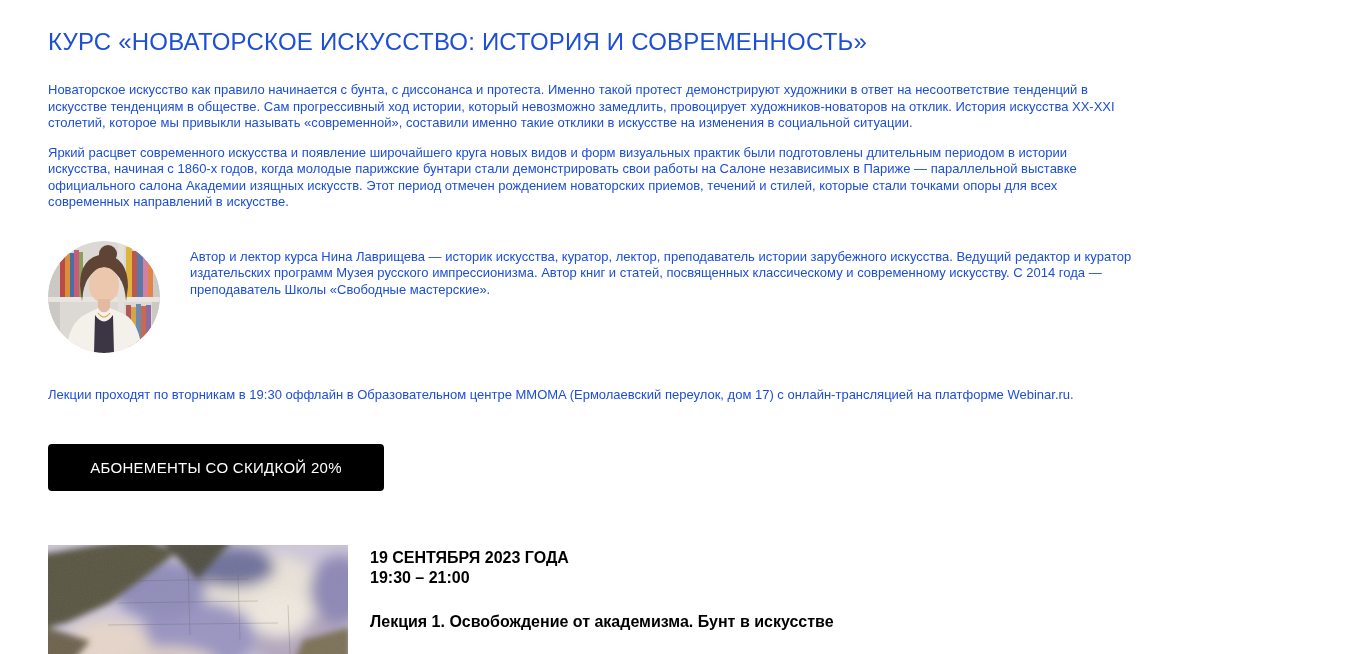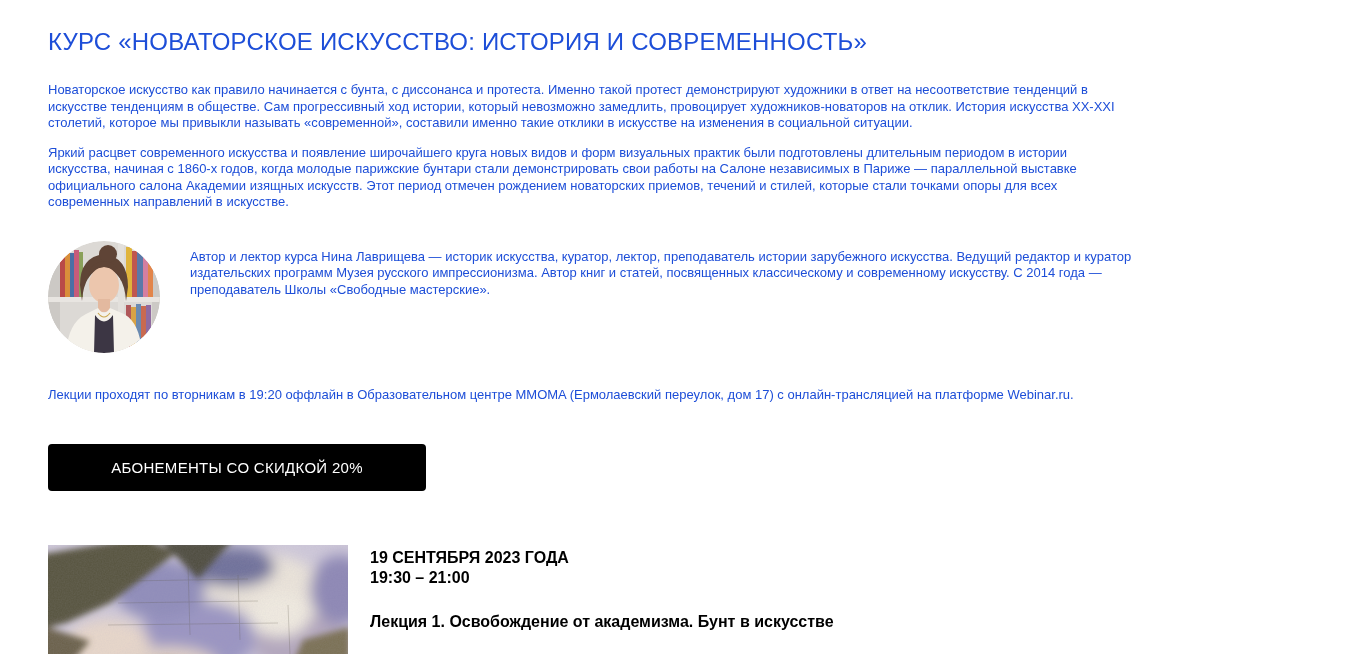--- a/index.html
+++ b/index.html
@@ -46,21 +46,21 @@
     margin: 8px 0 0 30px;
     max-width: 950px;
   }
 
   .schedule-note { margin-top: 34px; margin-bottom: 17px; }
   .price-note { margin-bottom: 0; }
 
   .subscribe-btn {
     display: block;
     margin-top: 41px;
-    width: 378px;
+    width: 336px;
     height: 47px;
     background: #000000;
     color: #ffffff;
     border: none;
     border-radius: 4px;
     font-family: "Liberation Sans", sans-serif;
     font-size: 15px;
     letter-spacing: 0.3px;
     cursor: pointer;
     text-align: center;
@@ -150,21 +150,21 @@
 
           <path d="M47 74 Q56 87 65 74 L66 112 L46 112 Z" fill="#3c3644"></path>
 
           <path d="M50 72 Q56 80 62 72" stroke="#caa84e" stroke-width="1.2" fill="none"></path>
         </g>
       </svg>
     </div>
     <p class="body-text author-bio">Автор и лектор курса Нина Лаврищева — историк искусства, куратор, лектор, преподаватель истории зарубежного искусства. Ведущий редактор и куратор издательских программ Музея русского импрессионизма. Автор книг и статей, посвященных классическому и современному искусству. С 2014 года — преподаватель Школы «Свободные мастерские».</p>
   </div>
 
-  <p class="body-text schedule-note">Лекции проходят по вторникам в 19:20 оффлайн в Образовательном центре MMOMA (Ермолаевский переулок, дом 17) с онлайн-трансляцией на платформе Webinar.ru.</p>
+  <p class="body-text schedule-note">Лекции проходят по вторникам в 19:30 оффлайн в Образовательном центре MMOMA (Ермолаевский переулок, дом 17) с онлайн-трансляцией на платформе Webinar.ru.</p>
 
   <button class="subscribe-btn">АБОНЕМЕНТЫ СО СКИДКОЙ 20%</button>
 
   <div class="lecture-item">
     <div class="lecture-image">
       <svg viewBox="0 0 300 130" preserveAspectRatio="none" xmlns="http://www.w3.org/2000/svg">
         <defs>
           <filter id="pblur" x="-30%" y="-30%" width="160%" height="160%">
             <feGaussianBlur stdDeviation="7"></feGaussianBlur>
           </filter>

